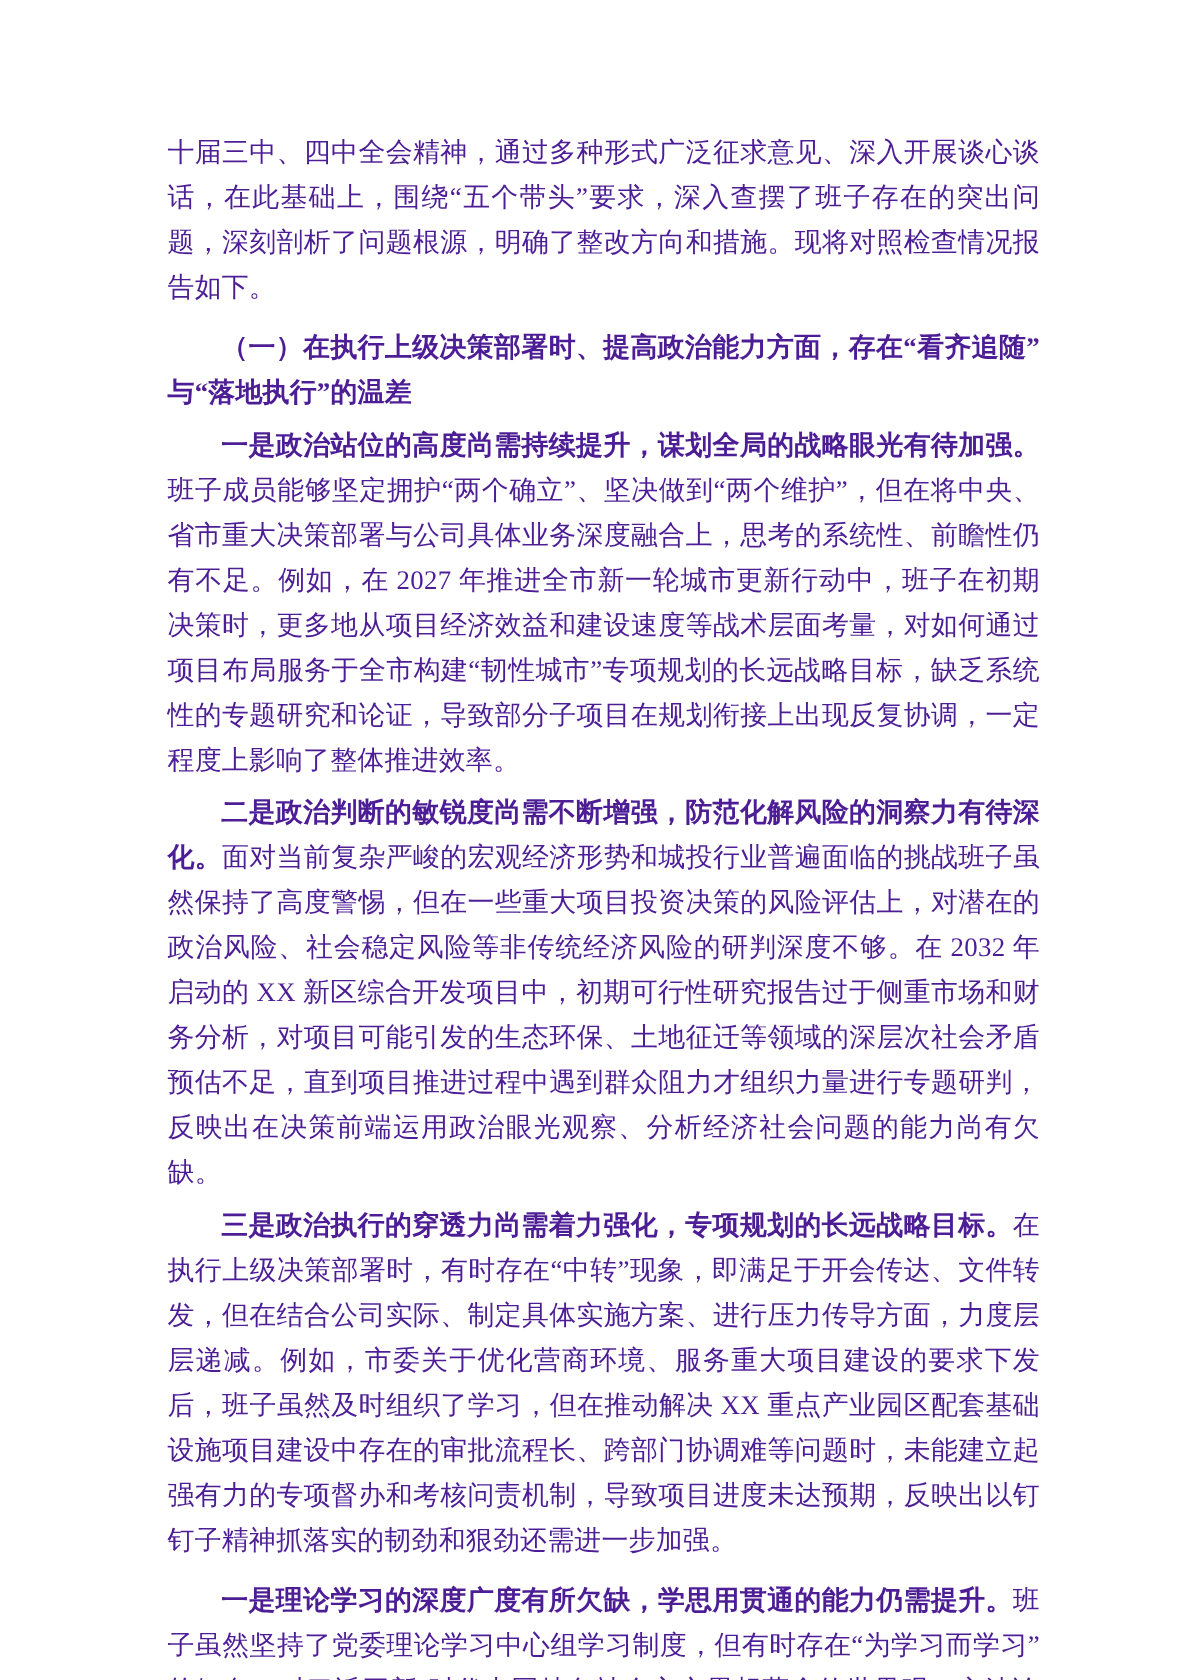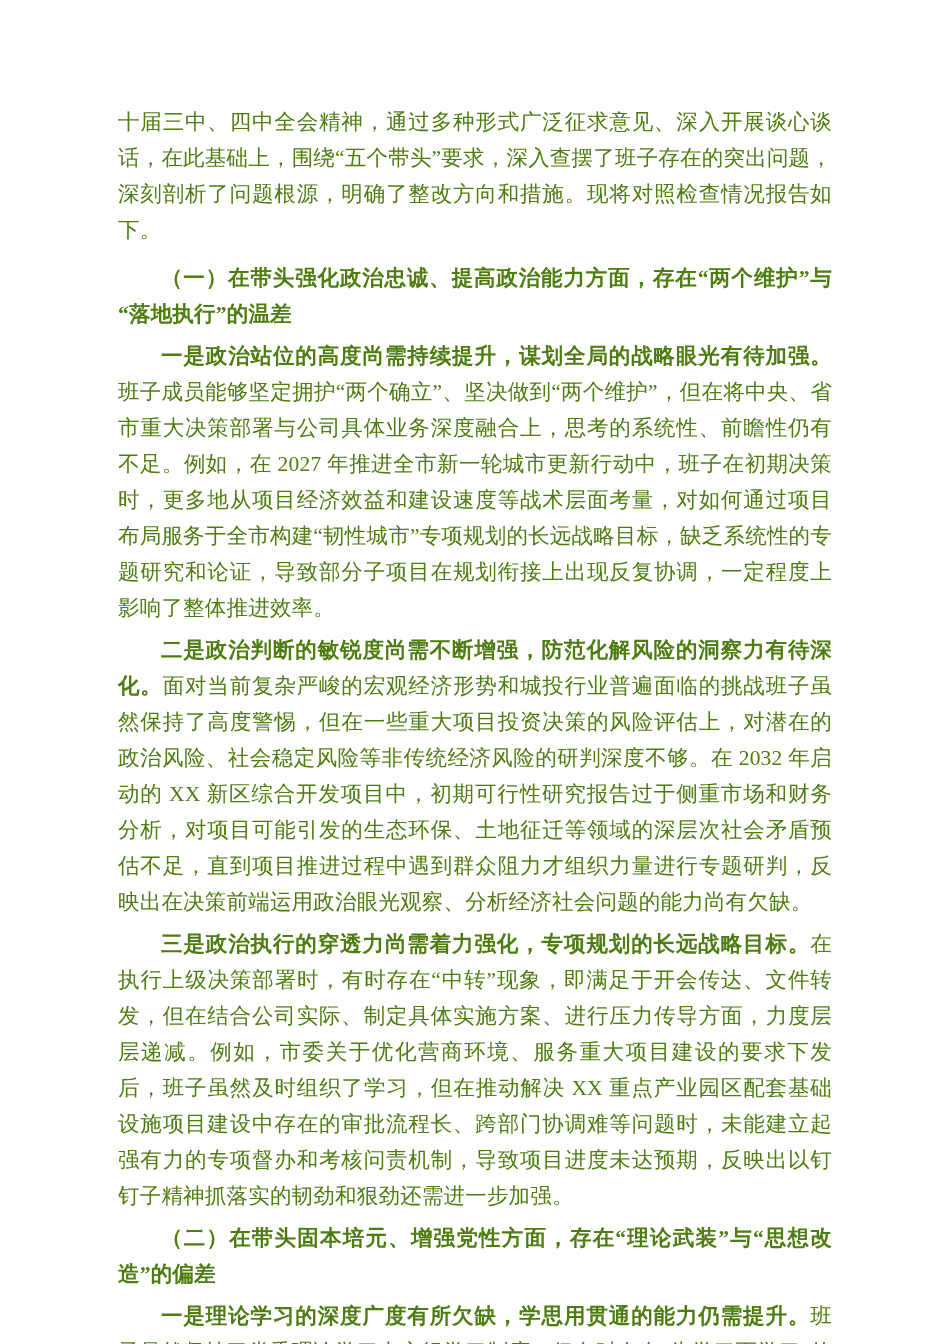--- a/index.html
+++ b/index.html
@@ -28,24 +28,24 @@
     height: 4px;
     background: #ffffff;
   }
   .content {
     position: absolute;
     left: 118px;
     top: 104px;
     width: 714px;
   }
   p {
-    margin: 0 0 0 0;
+    margin: 0 0 0 16px;
     font-size: 21.5px;
     line-height: 36px;
-    color: #4d7c0f;
+    color: #4c1d95;
     text-align: justify;
     text-justify: inter-ideograph;
     letter-spacing: 0.2px;
   }
   p.indent {
     text-indent: 2em;
   }
   p.body-cont {
     text-indent: 0;
   }
@@ -77,37 +77,36 @@
 
   <div class="content">
 
     <p class="body-cont">十届三中、四中全会精神，通过多种形式广泛征求意见、深入开展谈心谈话，在此基础上，围绕“五个带头”要求，深入查摆了班子存在的突出问题，深刻剖析了问题根源，明确了整改方向和措施。现将对照检查情况报告如下。</p>
 
     <div class="gap-sm"></div>
 
 
     <div class="gap-sm"></div>
 
-    <p class="heading">（一）在带头强化政治忠诚、提高政治能力方面，存在“两个维护”与“落地执行”的温差</p>
+    <p class="heading">（一）在执行上级决策部署时、提高政治能力方面，存在“看齐追随”与“落地执行”的温差</p>
 
     <div class="gap-sm"></div>
 
     <p class="indent"><span class="run bold">一是政治站位的高度尚需持续提升，谋划全局的战略眼光有待加强。</span><span class="run">班子成员能够坚定拥护“两个确立”、坚决做到“两个维护”，但在将中央、省市重大决策部署与公司具体业务深度融合上，思考的系统性、前瞻性仍有不足。例如，在 2027 年推进全市新一轮城市更新行动中，班子在初期决策时，更多地从项目经济效益和建设速度等战术层面考量，对如何通过项目布局服务于全市构建“韧性城市”专项规划的长远战略目标，缺乏系统性的专题研究和论证，导致部分子项目在规划衔接上出现反复协调，一定程度上影响了整体推进效率。</span></p>
 
     <div class="gap-sm"></div>
 
     <p class="indent"><span class="run bold">二是政治判断的敏锐度尚需不断增强，防范化解风险的洞察力有待深化。</span><span class="run">面对当前复杂严峻的宏观经济形势和城投行业普遍面临的挑战班子虽然保持了高度警惕，但在一些重大项目投资决策的风险评估上，对潜在的政治风险、社会稳定风险等非传统经济风险的研判深度不够。在 2032 年启动的 XX 新区综合开发项目中，初期可行性研究报告过于侧重市场和财务分析，对项目可能引发的生态环保、土地征迁等领域的深层次社会矛盾预估不足，直到项目推进过程中遇到群众阻力才组织力量进行专题研判，反映出在决策前端运用政治眼光观察、分析经济社会问题的能力尚有欠缺。</span></p>
 
     <div class="gap-sm"></div>
 
     <p class="indent"><span class="run bold">三是政治执行的穿透力尚需着力强化，专项规划的长远战略目标。</span><span class="run">在执行上级决策部署时，有时存在“中转”现象，即满足于开会传达、文件转发，但在结合公司实际、制定具体实施方案、进行压力传导方面，力度层层递减。例如，市委关于优化营商环境、服务重大项目建设的要求下发后，班子虽然及时组织了学习，但在推动解决 XX 重点产业园区配套基础设施项目建设中存在的审批流程长、跨部门协调难等问题时，未能建立起强有力的专项督办和考核问责机制，导致项目进度未达预期，反映出以钉钉子精神抓落实的韧劲和狠劲还需进一步加强。</span></p>
 
     <div class="gap-sm"></div>
 
-    <p class="heading">（二）在带头固本培元、增强党性方面，存在“理论武装”与“思想改造”的偏差</p>
 
     <div class="gap-sm"></div>
 
     <p class="indent"><span class="run bold">一是理论学习的深度广度有所欠缺，学思用贯通的能力仍需提升。</span><span class="run">班子虽然坚持了党委理论学习中心组学习制度，但有时存在“为学习而学习”的倾向，对习近平新-时代中国特色社会主义思想蕴含的世界观、方法论钻研不深、领悟不透。在学习党的二十届四中全会关于推进国家治理体系和治理能力现代化的新精神新要求时，满足于通读文件、记录要点，但如何将其转化为完善公司法人治理结构、提升内部</span></p>
 
   </div>
 
   <div class="footer"></div>
 </div>
 

